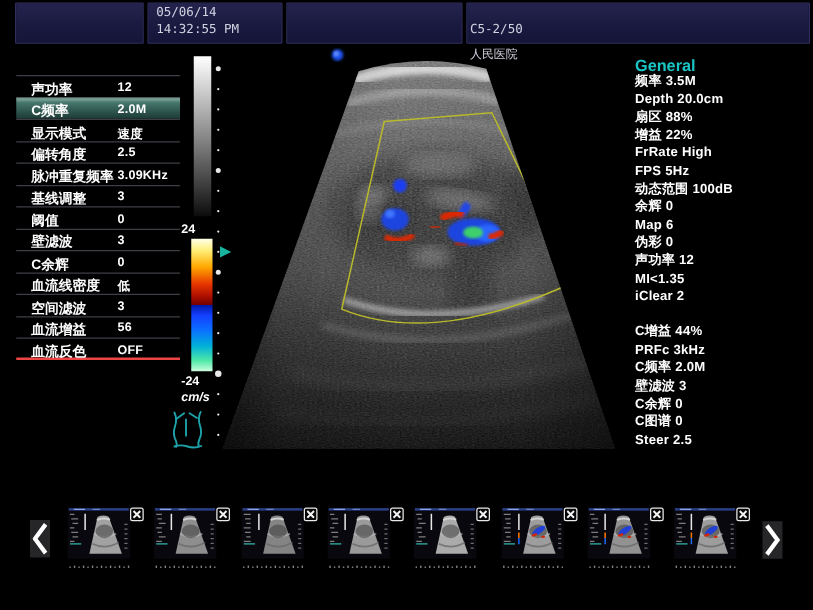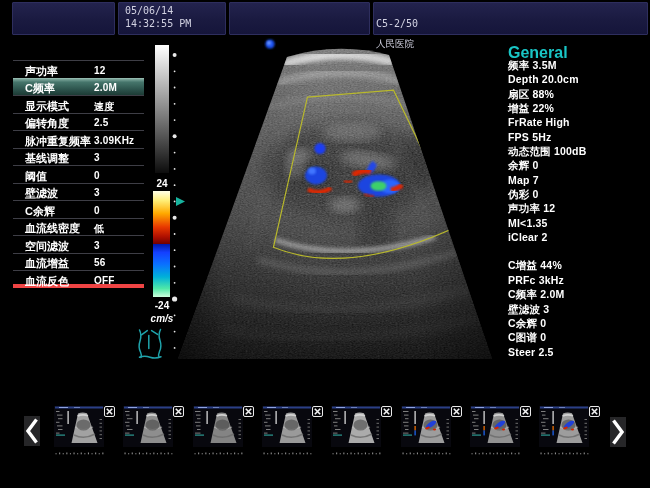--- a/index.html
+++ b/index.html
@@ -10,37 +10,37 @@
   
   .topbar-seg{position:absolute;top:2px;height:33px;background:linear-gradient(#23234e,#1a1a40 55%,#15153a);
       border:1px solid #2e2e5e;border-radius:1px;box-sizing:border-box;}
   .topbar-text{position:absolute;color:#d2d2e2;font-size:10px;line-height:13px;
       font-family:"DejaVu Sans Mono",monospace;white-space:pre;}
 
   
   #left-panel{position:absolute;left:13px;top:60px;width:131px;}
   .lp-row{position:relative;height:17.5px;border-top:1px solid #3e3e46;box-sizing:border-box;
       color:#fff;font-weight:bold;}
-  .lp-row:last-child{border-bottom:4px solid #ef4444;}
+  .lp-row:last-child{border-bottom:2px solid #ef4444;}
   .lp-label{position:absolute;left:12px;top:2.5px;font-size:11px;letter-spacing:0;}
   .lp-value{position:absolute;left:81px;top:3.5px;font-size:10px;letter-spacing:0.2px;}
   .lp-row.hl{background:linear-gradient(#7fa89d,#45756b 20%,#2a5049 70%,#1d3b35);border-top:1px solid #93b8ae;}
 
   
   #graybar{position:absolute;left:155px;top:45px;width:14px;height:128px;
       background:linear-gradient(180deg,#ffffff 0%,#e8e8e8 10%,#b9b9b9 30%,#7d7d7d 55%,#3f3f3f 80%,#0c0c0c 100%);}
   #colorbar{position:absolute;left:153px;top:191px;width:17px;height:106px;}
   #colorbar .warm{height:53px;background:linear-gradient(180deg,#ffffe8 0%,#ffee77 18%,#ffaa00 42%,#e83800 68%,#b01000 86%,#700000 100%);}
   #colorbar .cool{height:53px;background:linear-gradient(180deg,#0018a8 0%,#1440ff 16%,#0a70ff 38%,#00b0d8 62%,#4fe8a8 84%,#ccffdd 100%);}
-  .scale-text{position:absolute;color:#fff;font-weight:bold;font-size:10px;width:34px;text-align:center;}
+  .scale-text{position:absolute;color:#fff;font-weight:bold;font-size:10px;width:34px;text-align:left;}
 
   
   #right-panel{position:absolute;left:508px;top:41px;color:#fff;font-weight:bold;
       font-size:10.5px;}
-  #right-panel .hdr{color:#19c5c5;font-size:16px;height:17px;line-height:23px;}
+  #right-panel .hdr{color:#19c5c5;font-size:13px;height:17px;line-height:23px;}
   .rp-row{height:14.35px;line-height:14.35px;letter-spacing:0.2px;white-space:pre;}
   .rp-gap{height:14px;}
 
   
   #filmstrip{position:absolute;left:0;top:398px;width:650px;height:62px;}
   .arrow-btn{position:absolute;width:16px;height:30px;background:#262628;display:flex;
       align-items:center;justify-content:center;cursor:pointer;}
   .thumb-cell{position:absolute;top:4px;width:62px;height:56px;}
   .thumb-close{position:absolute;right:1px;top:4px;width:11px;height:11px;background:#060608;
       border:1.5px solid #e9e9e9;border-radius:2px;box-sizing:border-box;display:flex;align-items:center;justify-content:center;}
@@ -261,21 +261,21 @@
   <div class="hdr">General</div>
   <div id="rp-group1">
       <div class="rp-row">频率 3.5M</div>
       <div class="rp-row">Depth 20.0cm</div>
       <div class="rp-row">扇区 88%</div>
       <div class="rp-row">增益 22%</div>
       <div class="rp-row">FrRate High</div>
       <div class="rp-row">FPS 5Hz</div>
       <div class="rp-row">动态范围 100dB</div>
       <div class="rp-row">余辉 0</div>
-      <div class="rp-row">Map 7</div>
+      <div class="rp-row">Map 6</div>
       <div class="rp-row">伪彩 0</div>
       <div class="rp-row">声功率 12</div>
       <div class="rp-row">MI&lt;1.35</div>
       <div class="rp-row">iClear 2</div>
     </div>
   <div class="rp-gap"></div>
   <div id="rp-group2">
       <div class="rp-row">C增益 44%</div>
       <div class="rp-row">PRFc 3kHz</div>
       <div class="rp-row">C频率 2.0M</div>

